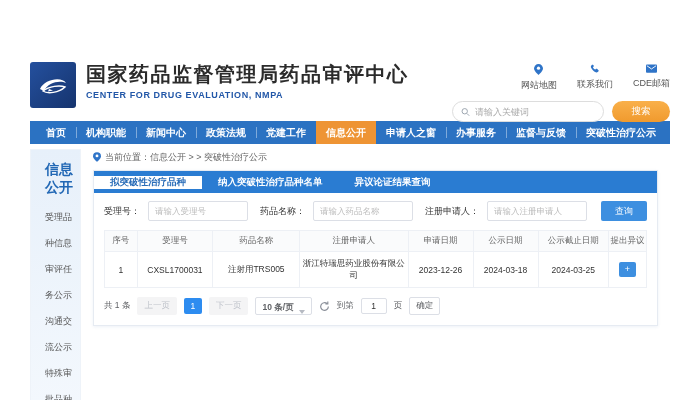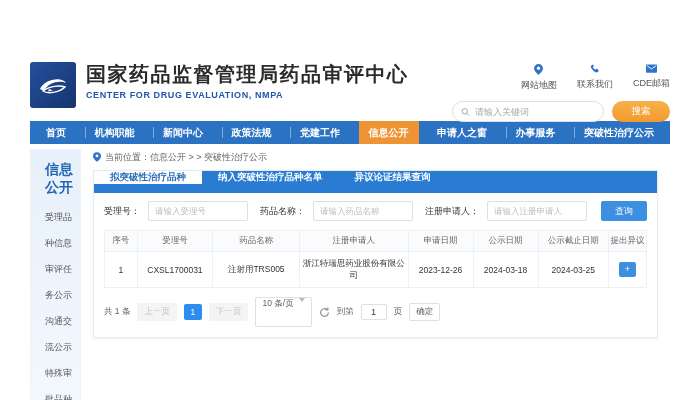--- a/index.html
+++ b/index.html
@@ -43,21 +43,21 @@
     border:1px solid #eef3f9; }
   .side-title { font-size:14px; font-weight:bold; color:#2268b5; padding:11px 0 7px 14px; }
   .side-item { font-size:9px; color:#555; padding:0 0 0 14px; line-height:26px; cursor:pointer; }
   .side-item.active { background:#2e82d6; color:#fff; }
 
   .main { flex:1; margin-left:12px; margin-right:12px; }
   .crumb { display:flex; align-items:center; gap:4px; font-size:9px; color:#666; height:16px; }
 
   .panel { margin-top:5px; background:#fff; border:1px solid #e6ebf2;
     box-shadow:0 1px 3px rgba(30,80,150,.08); }
-  .tabs { height:22px; background:#2a7cd2; display:flex; align-items:flex-start; }
+  .tabs { height:22px; background:#2a7cd2; display:flex; align-items:center; }
   .tab { display:flex; align-items:center; padding:0 16px; font-size:9.5px; font-weight:bold;
     color:#fff; cursor:pointer; white-space:nowrap; }
   .tab.active { background:#fff; color:#2a6db8; }
   .panel-body { padding:8px 10px 10px; }
 
   .filters { display:flex; align-items:center; font-size:9px; color:#333; }
   .f-label { white-space:nowrap; }
   .f-input { width:100px; height:20px; border:1px solid #dcdfe6; border-radius:2px;
     font-size:8.5px; padding:0 6px; color:#333; outline:none; margin-right:12px; font-family:inherit;margin-left:8px; }
   .f-input::placeholder { color:#bbb; }
@@ -69,22 +69,22 @@
   th { background:#fafbfc; color:#666; font-weight:normal; height:21px; }
   td { color:#333; height:36px; padding:2px; }
   .obj-btn { width:17px; height:15px; background:#3d8fe0; border:none; border-radius:2px;
     color:#fff; font-size:9px; line-height:13px; cursor:pointer; font-family:inherit; }
 
   .pager { display:flex; align-items:center; gap:7px; margin-top:9px; font-size:8.5px; color:#606266; }
   .pg-btn { background:#f4f4f5; color:#c0c4cc; border:none; border-radius:2px;
     padding:3px 7px; font-size:8.5px; cursor:pointer; font-family:inherit; }
   .pg-num { background:#2d8cf0; color:#fff; border-radius:2px; min-width:18px; height:16px;
     display:flex; align-items:center; justify-content:center; cursor:pointer; }
-  .pg-size { border:1px solid #dcdfe6; border-radius:2px; height:30px; display:flex;
-    align-items:flex-start; gap:5px; padding:0 6px; cursor:pointer; background:#fff; }
+  .pg-size { border:1px solid #dcdfe6; border-radius:2px; height:18px; display:flex;
+    align-items:flex-end; gap:5px; padding:0 6px; cursor:pointer; background:#fff;font-weight:bold; }
   .caret { width:0; height:0; border-left:3px solid transparent; border-right:3px solid transparent;
     border-top:4px solid #b6bac2; }
   .pg-refresh { display:flex; align-items:center; cursor:pointer; }
   .pg-go-input { width:26px; height:16px; border:1px solid #dcdfe6; border-radius:2px;
     text-align:center; font-size:8.5px; color:#333; outline:none; font-family:inherit; }
   .pg-ok { border:1px solid #dcdfe6; background:#fff; border-radius:2px; padding:2px 6px;
     font-size:8.5px; color:#606266; cursor:pointer; font-family:inherit; }
 </style>
 </head>
 <body>
@@ -141,20 +141,21 @@
 
   <div class="nav">
     <div class="nav-item">首页</div>
     <div class="nav-item">机构职能</div>
     <div class="nav-item">新闻中心</div>
     <div class="nav-item">政策法规</div>
     <div class="nav-item">党建工作</div>
     <div class="nav-item active">信息公开</div>
     <div class="nav-item">申请人之窗</div>
     <div class="nav-item">办事服务</div>
+    <div class="nav-item">监督与反馈</div>
     <div class="nav-item">突破性治疗公示</div>
   </div>
 
   <div class="content">
     <div class="sidebar">
       <div class="side-title">信息公开</div>
       <div class="side-item">受理品种信息</div>
       <div class="side-item">审评任务公示</div>
       <div class="side-item">沟通交流公示</div>
       <div class="side-item">特殊审批品种列表</div>

